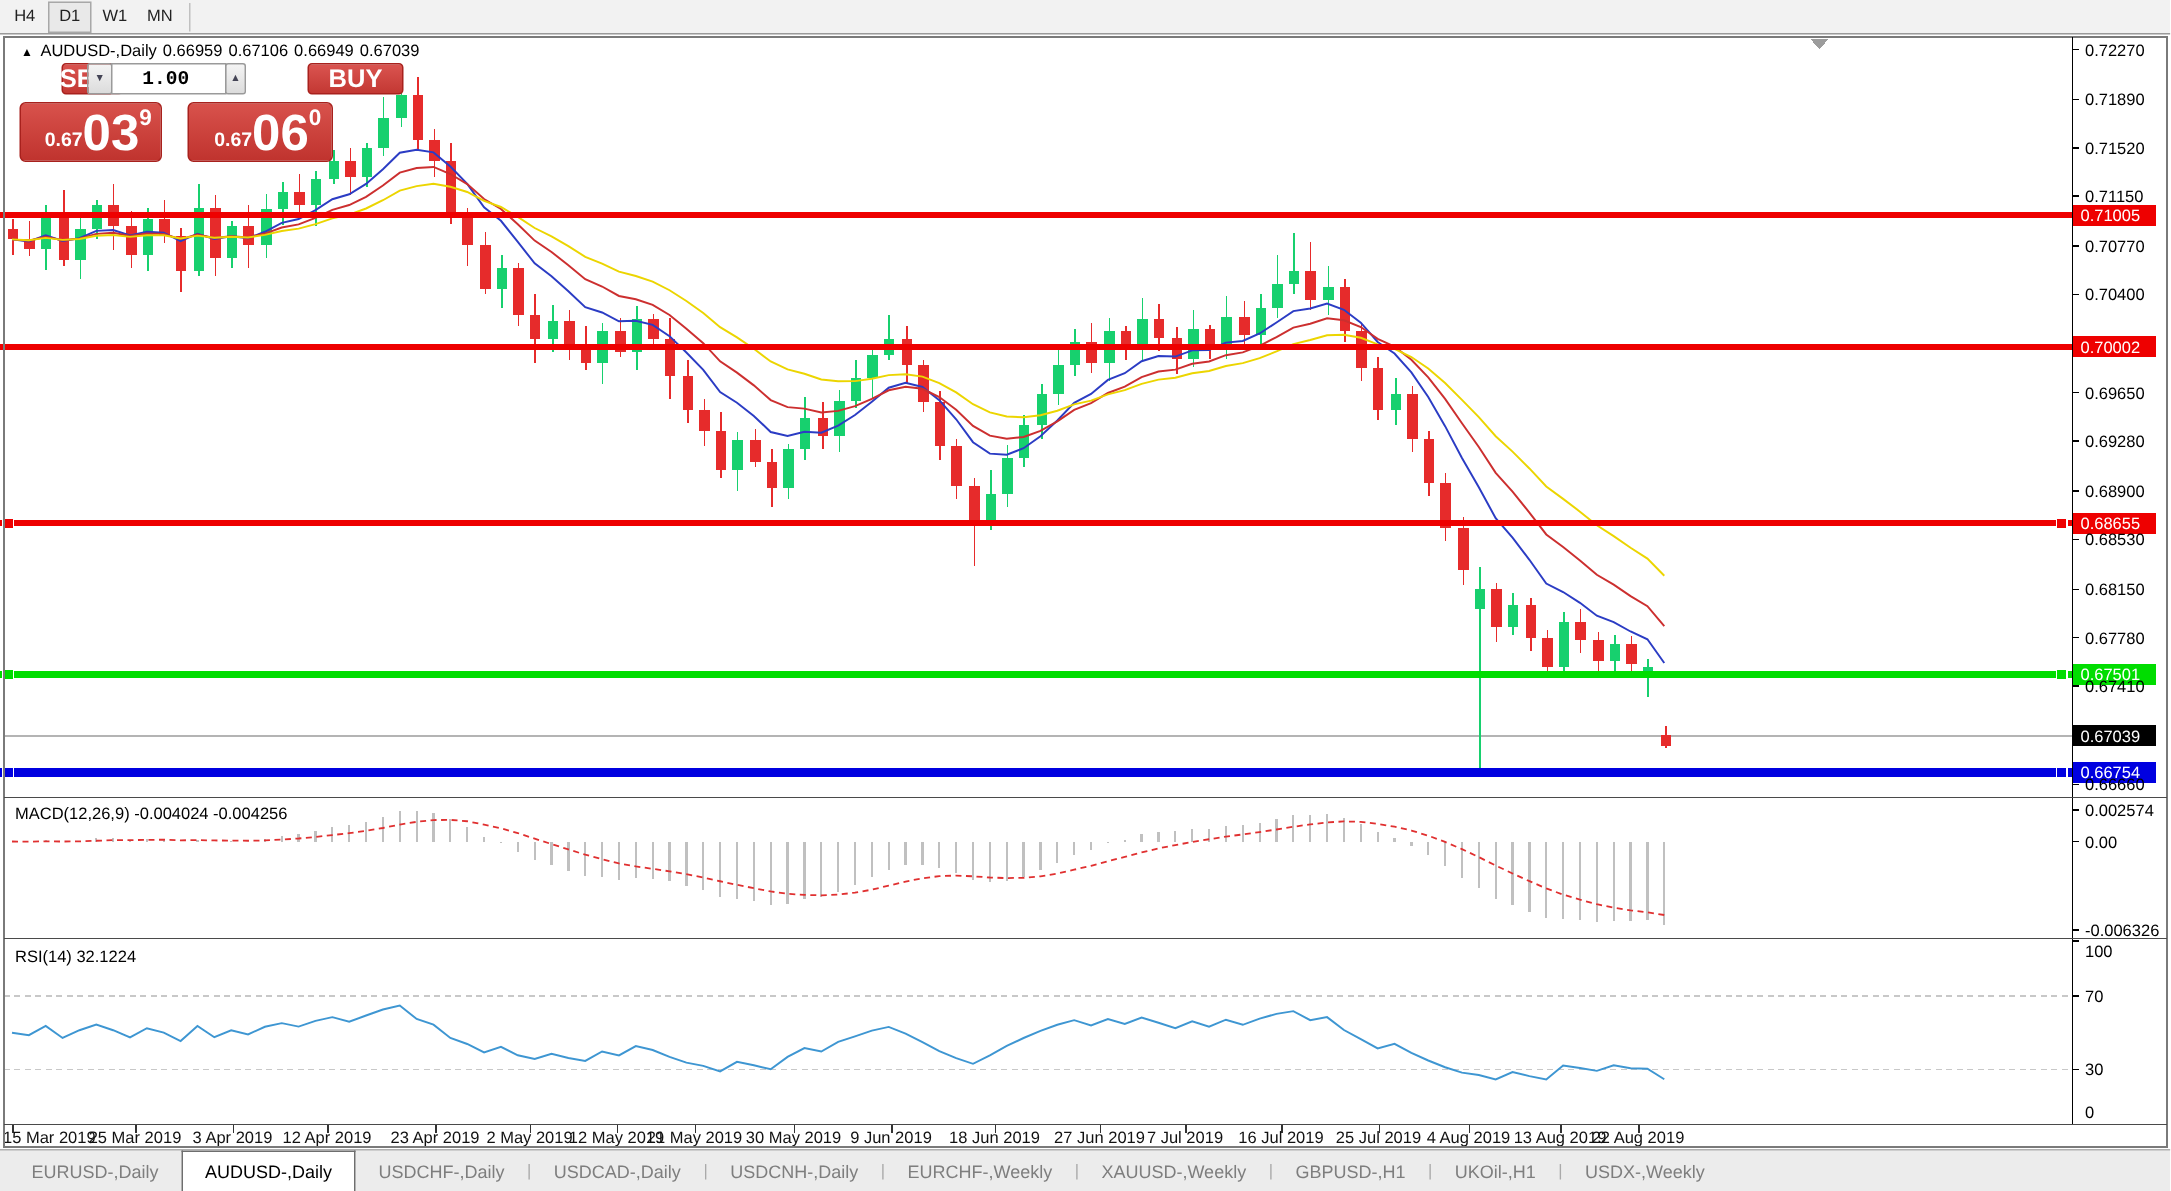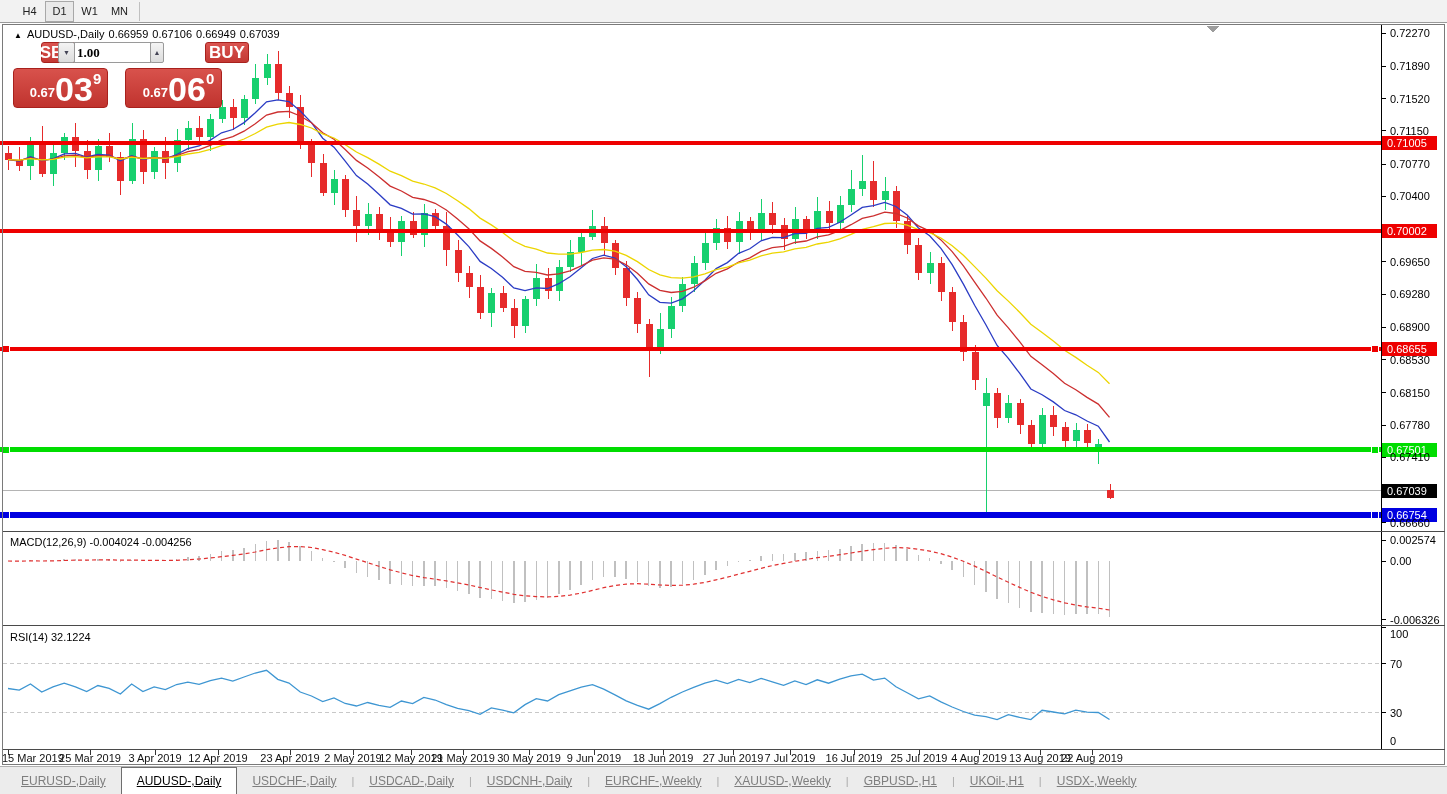--- a/index.html
+++ b/index.html
@@ -1,59 +1,59 @@
 <!DOCTYPE html>
 <html><head>
 <meta charset="utf-8">
 <style>
   html,body{margin:0;padding:0;background:#fff;}
   #app{position:relative;width:1447px;height:794px;overflow:hidden;
        font-family:"Liberation Sans",sans-serif;background:#fff;}
   
   #toolbar{position:absolute;left:0;top:0;width:1447px;height:23px;
            background:#f2f2f2;border-bottom:1px solid #9a9a9a;
-           display:flex;align-items:center;padding-left:15px;box-sizing:border-box;}
+           display:flex;align-items:center;padding-left:2px;box-sizing:border-box;}
   .tf-btn{width:27px;height:19px;display:flex;align-items:center;justify-content:center;
           font-size:11px;color:#222;border:1px solid transparent;margin-right:1px;cursor:default;}
   .tf-btn.active{background:#e9e9e9;border:1px solid #a8a8a8;text-align:right;}
   .tb-sep{width:1px;height:19px;background:#c0c0c0;margin-left:4px;}
   
   #chart-svg{position:absolute;left:0;top:0;}
   #chart-title{position:absolute;left:14px;top:28px;font-size:11px;color:#000;white-space:nowrap;}
   #chart-title .tri{font-size:8px;margin-right:5px;}
   #chart-title span{margin-right:4px;}
   
   #trade-panel{position:absolute;left:13px;top:42px;width:212px;height:66px;}
   #trade-panel *{box-sizing:border-box;}
   .tp-btn{position:absolute;top:0;height:21px;border-radius:3px;color:#fff;font-weight:bold;
           font-size:17px;display:flex;align-items:center;justify-content:center;
           background:linear-gradient(180deg,#da5450 0%,#c33833 100%);border:1px solid #a8211d;margin-left:28px;}
   #sell-btn{left:0;width:41px;}
-  #buy-btn{left:164px;width:44px;}
+  #buy-btn{left:164px;width:64px;}
   .vol-btn{position:absolute;top:0;height:21px;background:linear-gradient(180deg,#f4f4f4,#dcdcdc);
            border:1px solid #9a9a9a;border-radius:2px;font-size:7px;color:#445;
            display:flex;align-items:center;justify-content:center;}
   #vol-down{left:45px;width:17px;}
   #vol-up{left:137px;width:14px;}
   #vol-input{position:absolute;left:61px;top:0;width:77px;height:21px;border:1px solid #9a9a9a;
-             font-family:Liberation Serif, serif;font-size:13px;font-weight:bold;
-             text-align:left;padding-right:6px;color:#000;background:#fff;}
+             font-family:Liberation Mono, monospace;font-size:13px;font-weight:bold;
+             text-align:center;padding-right:6px;color:#000;background:#fff;}
   .price-panel{position:absolute;top:26px;height:40px;border-radius:4px;color:#fff;
                background:linear-gradient(180deg,#d8524c 0%,#c0332e 100%);border:1px solid #a8211d;
                display:flex;align-items:flex-end;justify-content:center;padding-bottom:3px;}
   #sell-price{left:0;width:95px;}
   #buy-price{left:112px;width:97px;}
   .pp-prefix{font-size:13px;font-weight:bold;margin-bottom:4px;margin-left:10px;}
   .pp-big{font-size:34px;font-weight:bold;line-height:30px;}
   .pp-sup{font-size:15px;font-weight:bold;align-self:flex-start;margin-top:1px;}
   
   #tabbar{position:absolute;left:0;top:766px;width:1447px;height:28px;background:#ececec;
           border-top:1px solid #b0b0b0;display:flex;align-items:stretch;
           padding-left:6px;box-sizing:border-box;font-size:12px;}
-  .tab{display:flex;align-items:center;padding:12px 15px;color:#7e7e7e;white-space:nowrap;cursor:default;text-decoration:underline;}
+  .tab{display:flex;align-items:center;padding:12px 15px;color:#7e7e7e;white-space:nowrap;cursor:default;}
   .tab.active{background:#fff;color:#000;border:1px solid #6e6e6e;border-bottom:none;margin-top:0px;}
   .tab-sep{display:flex;align-items:center;color:#aaa;font-size:11px;}
 </style>
 </head>
 <body>
 
 <div id="app">
   <div id="toolbar">
       <div class="tf-btn">H4</div>
       <div class="tf-btn active">D1</div>

